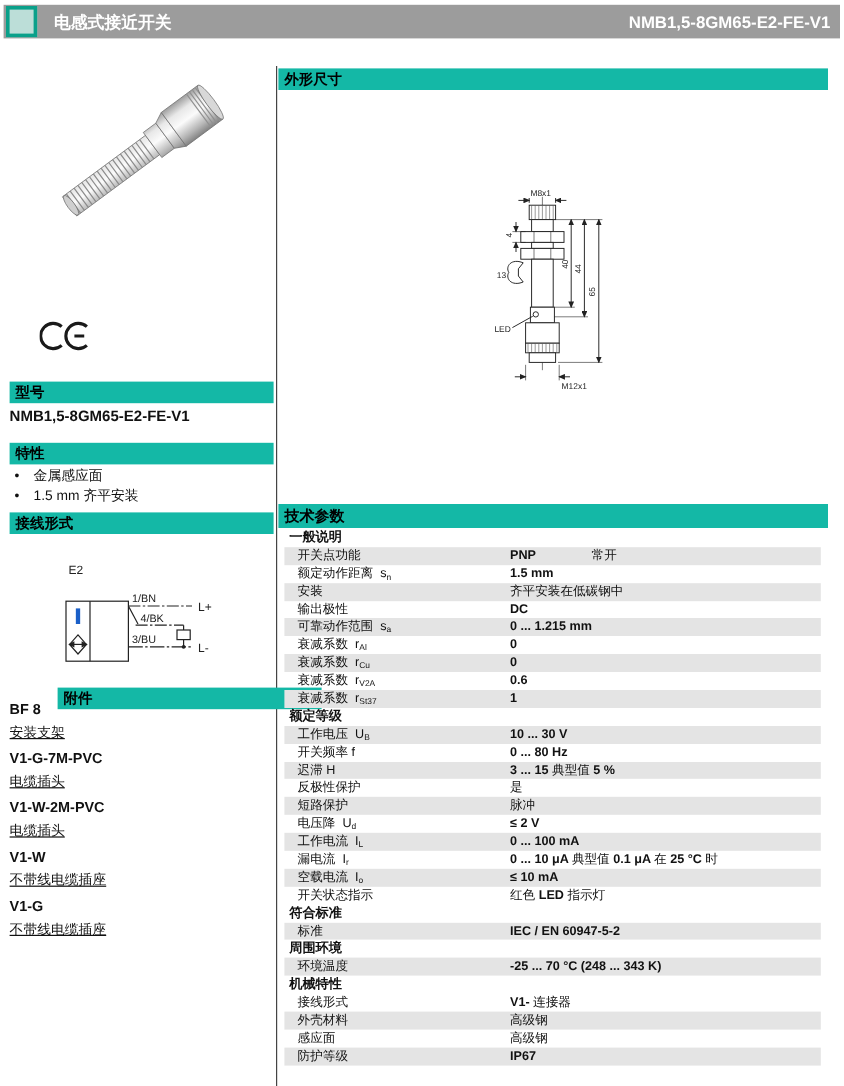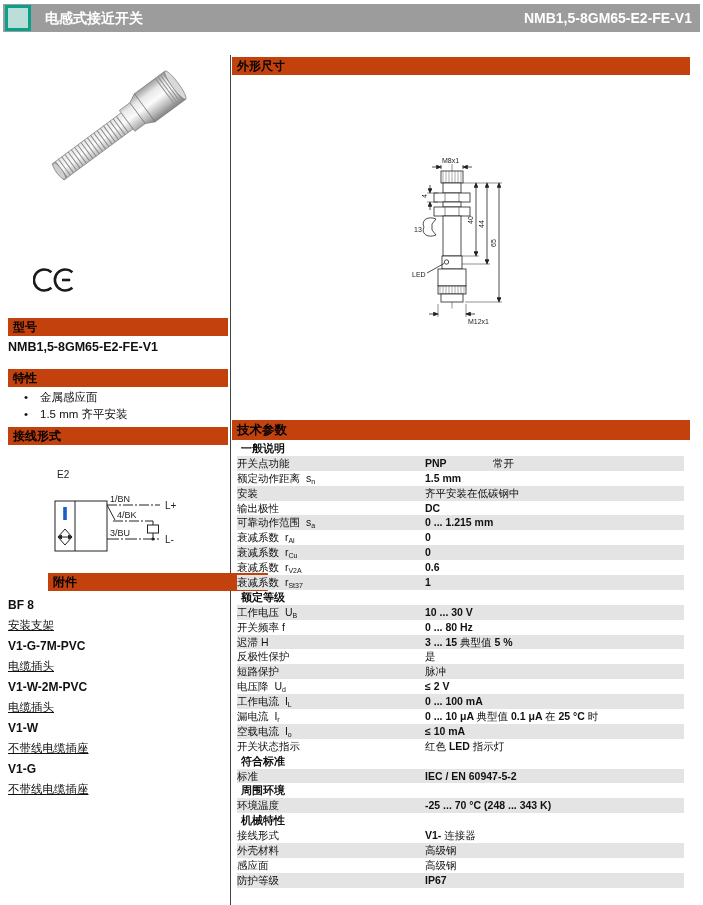--- a/index.html
+++ b/index.html
@@ -12,40 +12,40 @@
             background:#bcded8;border:3px solid #0aa08a;}
   .topbar .ttl{position:absolute;left:42px;top:0;height:28px;line-height:28px;
                color:#fff;font-weight:bold;font-size:14px;}
   .topbar .pn{position:absolute;right:8px;top:0;height:28px;line-height:28px;
               color:#fff;font-weight:bold;font-size:14px;}
 
   
   .vdivider{position:absolute;left:230px;top:55px;width:1px;height:850px;background:#444;}
 
   
-  .secbar{position:absolute;background:#c2410c;height:18px;line-height:18px;
+  .secbar{position:absolute;background:#14b8a6;height:18px;line-height:18px;
           font-weight:bold;font-size:12px;padding-left:5px;box-sizing:border-box;color:#000;}
   .secbar.left{left:8px;width:220px;}
   .secbar.right{left:232px;width:458px;}
 
   
   .model-val{position:absolute;left:8px;top:340px;font-weight:bold;font-size:12.5px;}
-  .features{position:absolute;left:10px;top:389px;width:215px;margin-left:12px;}
+  .features{position:absolute;left:10px;top:389px;width:215px;}
   .feat{font-size:11.5px;line-height:17px;}
   .feat .dot{display:inline-block;width:16px;padding-left:2px;}
-  .accessories{position:absolute;left:8px;top:592px;width:215px;}
+  .accessories{position:absolute;left:8px;top:578px;width:215px;}
   .acc-code{font-weight:bold;font-size:12px;margin-top:5px;line-height:16px;}
   .acc-desc{font-size:11.5px;margin-top:4px;line-height:16px;text-decoration:underline;}
 
   
   .spec{position:absolute;left:237px;top:441px;width:447px;}
   .srow{display:flex;height:14.9px;line-height:14.9px;font-size:10.5px;white-space:nowrap;}
   .srow.g{background:#e4e4e4;}
   .srow.shead{font-weight:bold;font-size:11px;padding-left:4px;}
-  .srow .lab{width:188px;box-sizing:border-box;overflow:hidden;}
+  .srow .lab{width:188px;padding-left:11px;box-sizing:border-box;overflow:hidden;}
   .srow .val{flex:1;font-weight:bold;overflow:hidden;}
   .srow .val .cn{font-weight:normal;}
   .srow .v1{display:inline-block;min-width:68px;}
   .sym{margin-left:3px;}
   sub{font-size:7px;vertical-align:-2px;line-height:0;}
 
   svg text{font-family:"Liberation Sans","DejaVu Sans",sans-serif;}
 </style>
 </head>
 <body>

